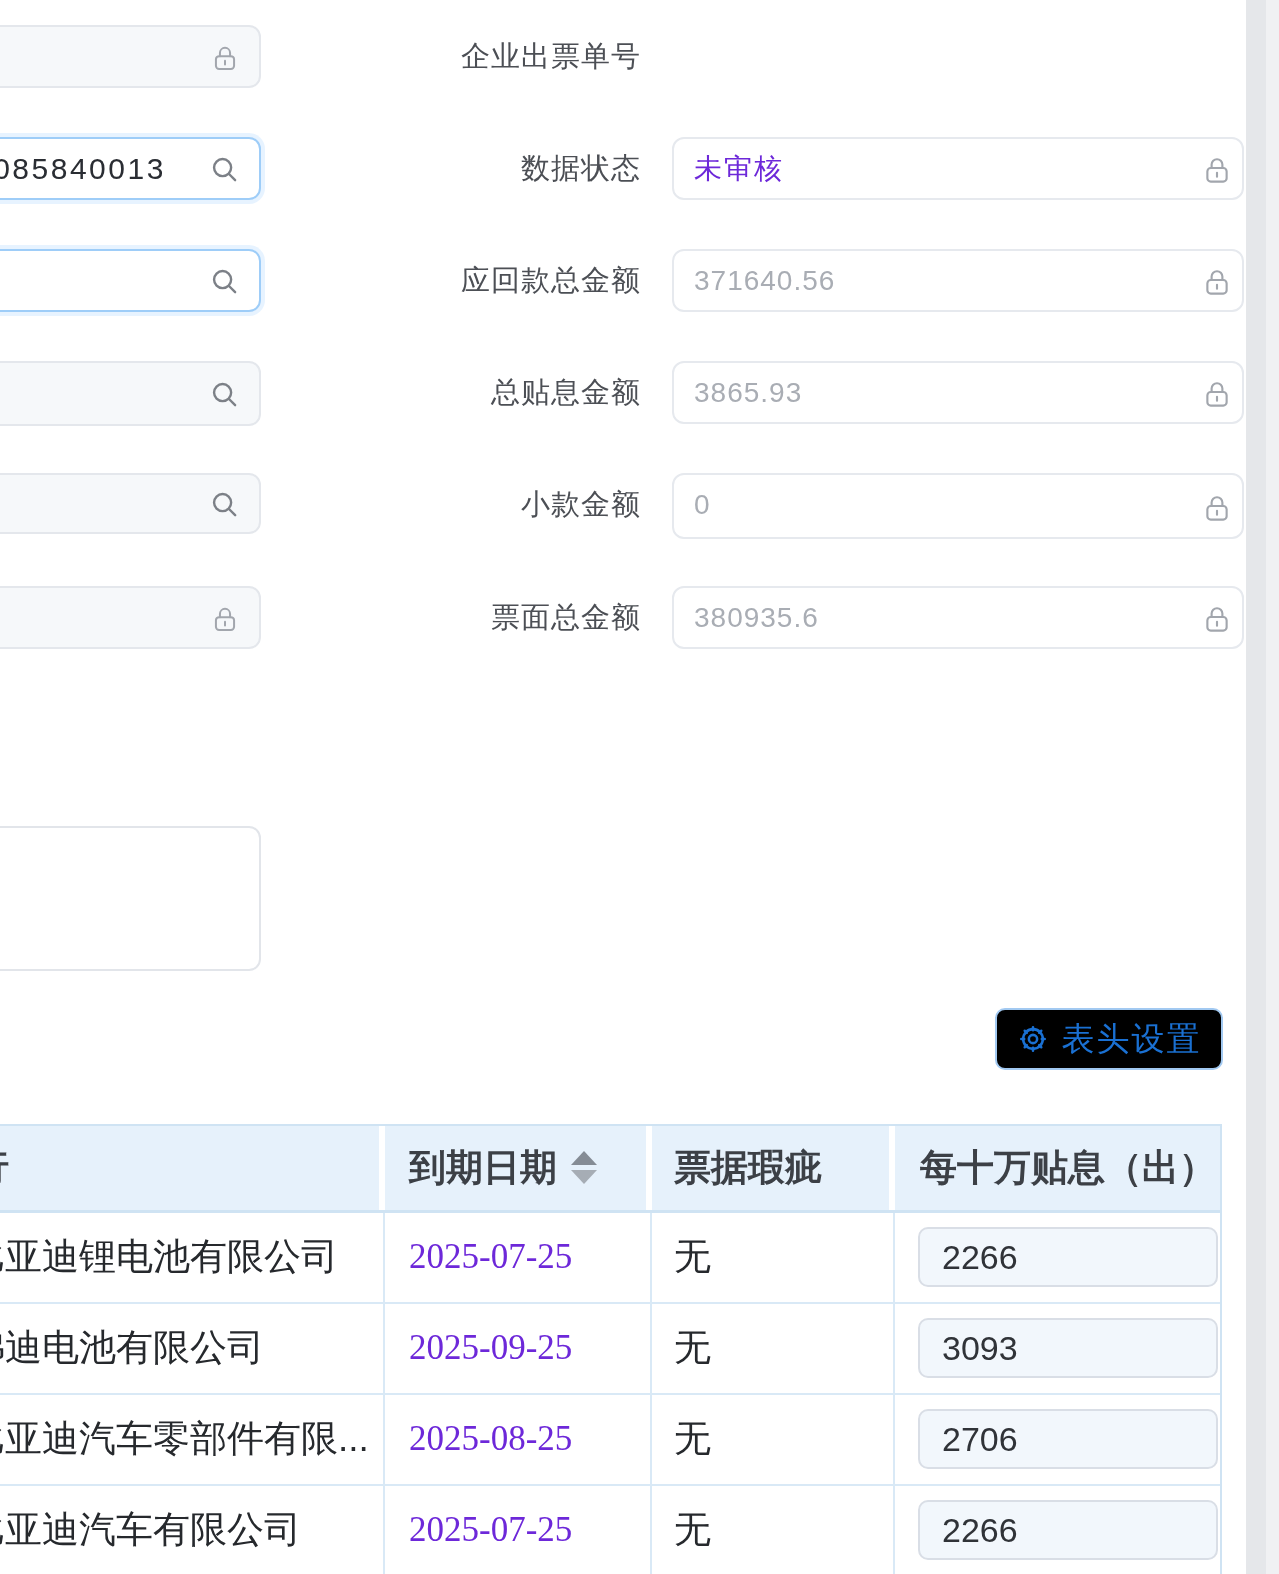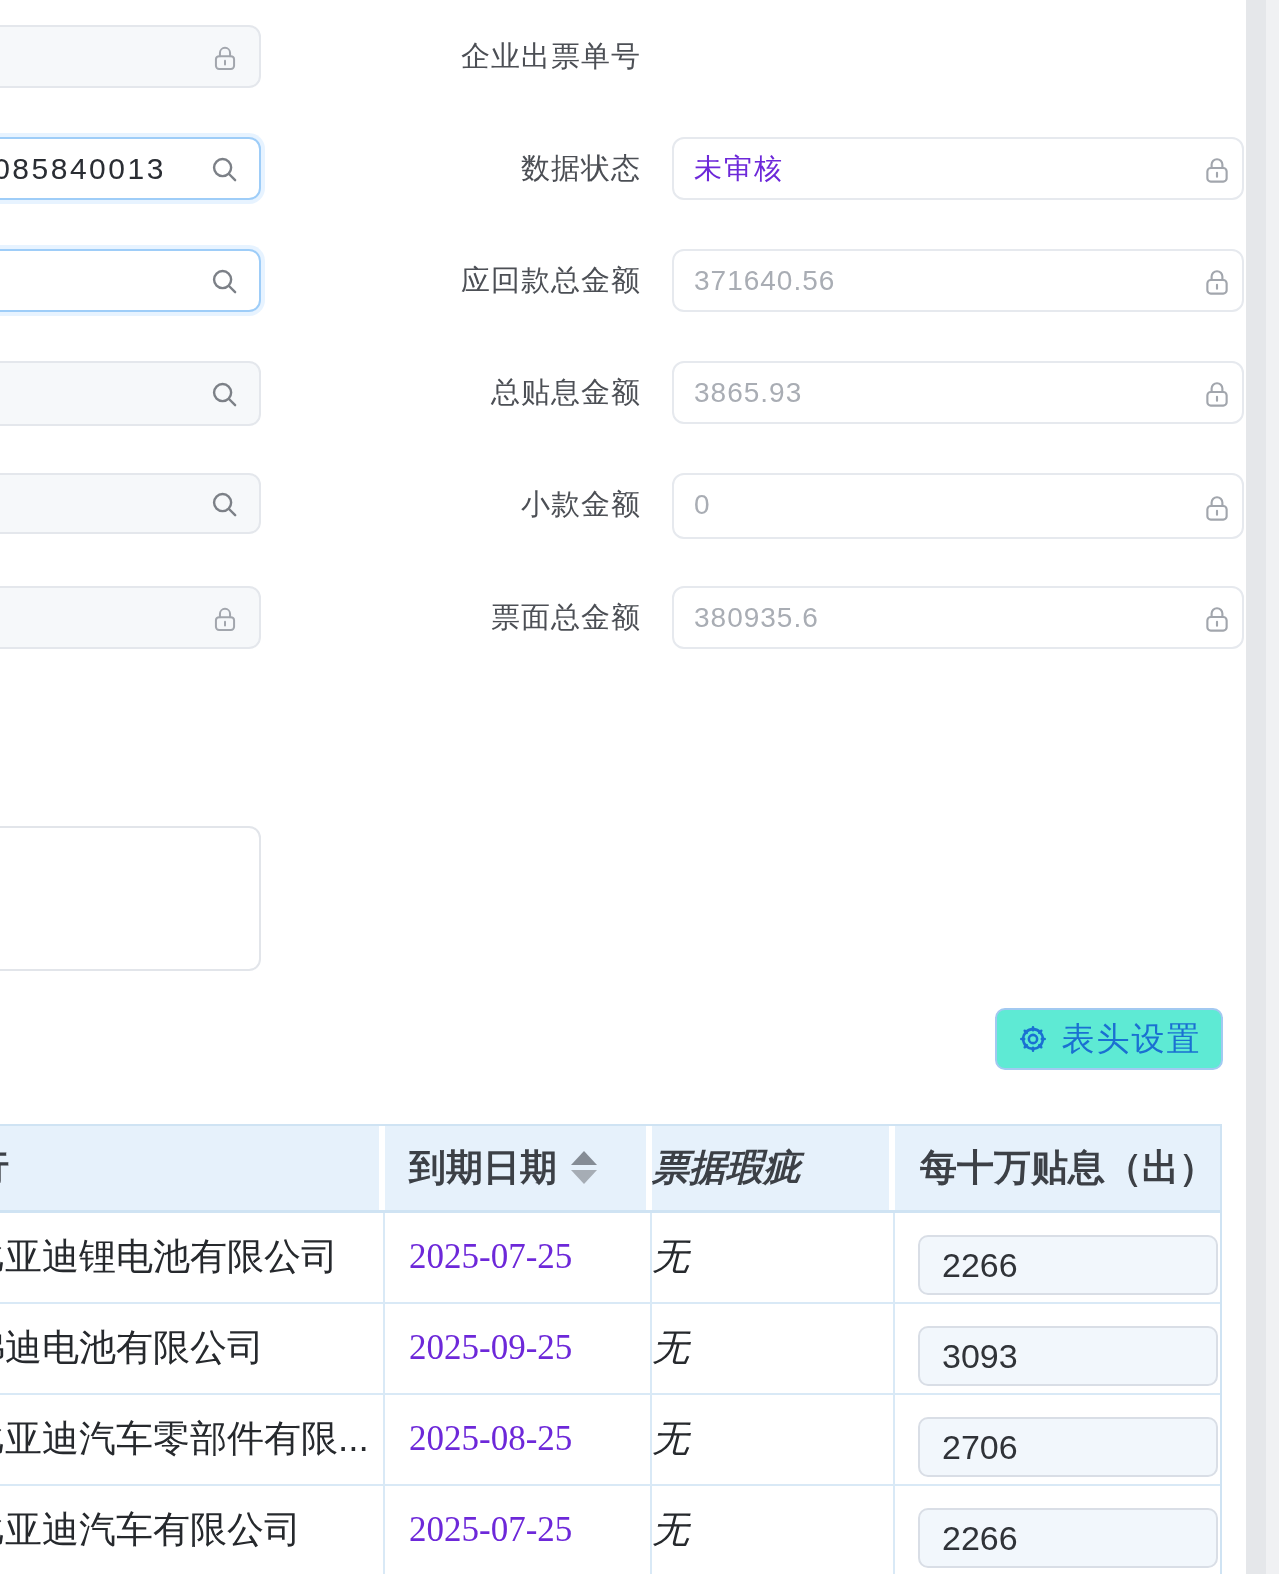--- a/index.html
+++ b/index.html
@@ -22,42 +22,42 @@
                    box-shadow:0 0 0 4px rgba(121,187,255,.18);}
   .l-input .icon-right{position:absolute;right:18px;top:15px;}
   .l-input .val{position:absolute;top:0;margin-left:31px;width:174px;overflow:hidden;
                 line-height:59px;font-size:30px;color:#2a2d33;letter-spacing:2.5px;
                 white-space:nowrap;text-indent:-14px;}
   .note-box{position:absolute;left:-45px;top:826px;width:306px;height:145px;box-sizing:border-box;
             background:#fff;border:2px solid #e2e5ea;border-radius:12px;}
 
   
   .hdr-btn{position:absolute;left:995px;top:1008px;width:228px;height:62px;box-sizing:border-box;
-           background:#5eead4;border:2px solid #a2c9f1;border-radius:10px;cursor:pointer;
+           background:#000000;border:2px solid #a2c9f1;border-radius:10px;cursor:pointer;
            display:flex;align-items:center;justify-content:center;gap:13px;}
   .hdr-btn .lbl{font-size:33px;color:#1a70d2;letter-spacing:2px;}
 
   
   .tbl{position:absolute;left:-20px;top:1124px;width:1242px;box-sizing:border-box;
        border-top:2px solid #cfe3f3;border-right:2px solid #cfe3f3;}
   .thead{display:flex;height:84px;background:#e6f1fb;border-bottom:3px solid #cfe3f3;}
   .th{box-sizing:border-box;font-size:37px;font-weight:600;color:#3c4046;line-height:84px;
       white-space:nowrap;overflow:hidden;}
   .th,.td{flex:0 0 auto;}
   .c1{width:405px;} .c2{width:267px;} .c3{width:243px;} .c4{flex:1 1 auto;width:auto;}
   .th.c1,.th.c2,.th.c3{border-right:6px solid #ffffff;}
   .trow{display:flex;height:89px;background:#fff;border-bottom:2px solid #d9e9f6;}
   .td{box-sizing:border-box;line-height:87px;font-size:37px;color:#26292d;
       white-space:nowrap;overflow:hidden;}
   .td.c1,.td.c2,.td.c3{border-right:2px solid #d9e9f6;}
   .td.c1 .txt{display:inline-block;margin-left:-12px;}
   .th.c1 .txt{display:inline-block;margin-left:-8px;padding-left:0;}
-  .c2{padding-left:24px;} .c3{font-style:italic;} .th.c4{padding-left:25px;}
+  .c2{padding-left:24px;} .c3{padding-left:22px;} .th.c4{padding-left:25px;}
   .td.c2{font-family:"Liberation Serif","DejaVu Serif",serif;font-size:35px;color:#6d28d9;}
-  .cell-box{margin:22px 0 0 23px;width:300px;height:60px;box-sizing:border-box;
+  .cell-box{margin:14px 0 0 23px;width:300px;height:60px;box-sizing:border-box;
             background:#f2f7fc;border:2px solid #d9dee6;border-radius:10px;}
   .cell-box .num{display:block;margin-left:22px;line-height:56px;font-size:34px;color:#303338;}
 
   
   .sorter{display:inline-block;vertical-align:middle;margin-left:14px;margin-top:-6px;cursor:pointer;}
   .sorter .up{width:0;height:0;border-left:13px solid transparent;border-right:13px solid transparent;
               border-bottom:14px solid #858c95;margin-bottom:5px;}
   .sorter .dn{width:0;height:0;border-left:13px solid transparent;border-right:13px solid transparent;
               border-top:14px solid #a6adb5;}
 

